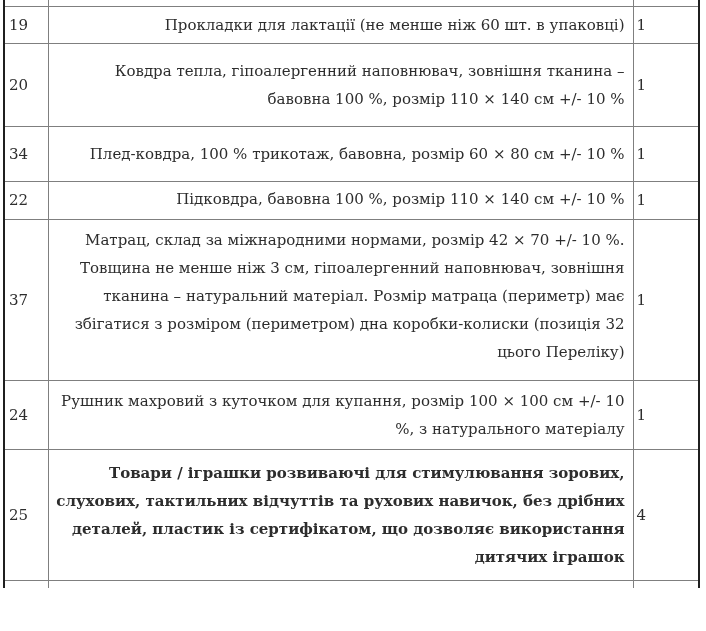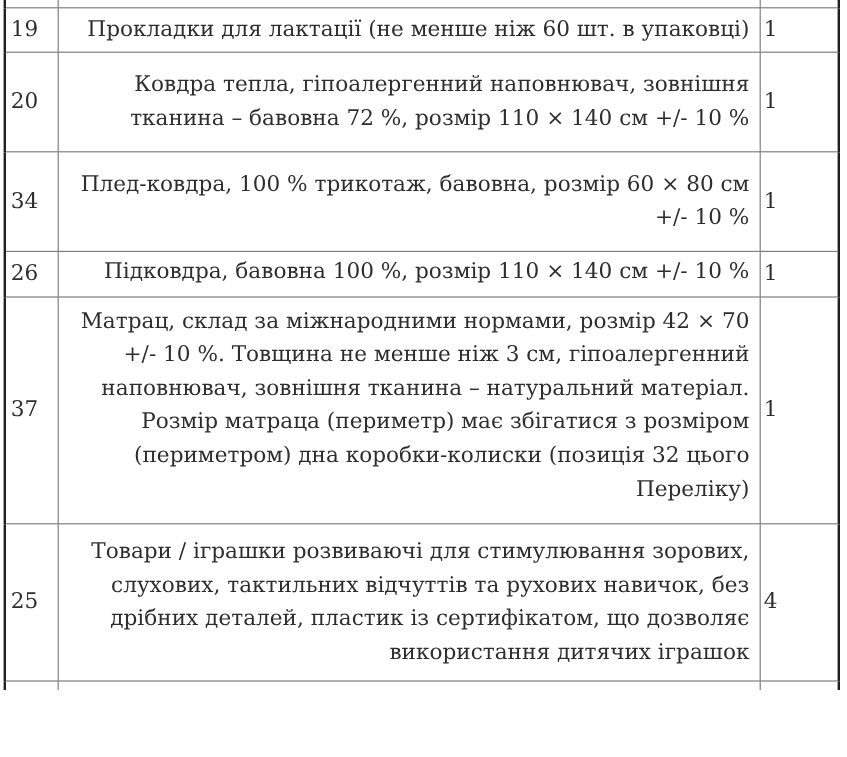--- a/index.html
+++ b/index.html
@@ -22,21 +22,21 @@
     overflow:hidden;
     background:var(--background,#fff);
   }
   table.items-table{
     position:absolute;
     left:3px;
     top:0;
     width:695px;
     table-layout:fixed;
     border-collapse:collapse;
-    font-size:18px;
+    font-size:15px;
     line-height:28px;
   }
   col.col-num{width:44px;}
   col.col-desc{width:585px;}
   col.col-qty{width:66px;}
 
   td{
     border-top:1px solid var(--border-inner,#7f7f7f);
     border-bottom:1px solid var(--border-inner,#7f7f7f);
     vertical-align:middle;
@@ -59,21 +59,21 @@
     text-align:left;
   }
 
   
   tr.rh-19 td.c-desc{padding-top:4px;padding-bottom:4px;}
   tr.rh-20 td.c-desc{padding-top:13px;padding-bottom:13px;}
   tr.rh-21 td.c-desc{padding-top:13px;padding-bottom:13px;margin-top:30px;}
   tr.rh-22 td.c-desc{padding-top:3px;padding-bottom:6px;}
   tr.rh-23 td.c-desc{padding-bottom:14px;}
   tr.rh-24 td.c-desc{padding-top:6px;padding-bottom:6px;}
-  tr.rh-25 td.c-desc{padding-top:9px;padding-bottom:9px;}
+  tr.rh-25 td.c-desc{padding-top:9px;padding-bottom:9px;font-weight:bold;}
 
   tr.partial-top td{height:6px;border-top:none;padding:0;}
   tr.partial-bottom td{height:8px;border-bottom:none;padding:0;}
 </style>
 </head>
 <body>
 
 <div class="page">
   <table class="items-table">
     <colgroup>
@@ -89,42 +89,47 @@
       </tr>
 
       <tr class="item-row rh-19">
         <td class="c-num">19</td>
         <td class="c-desc">Прокладки для лактації (не менше ніж 60 шт. в упаковці)</td>
         <td class="c-qty">1</td>
       </tr>
 
       <tr class="item-row rh-20">
         <td class="c-num">20</td>
-        <td class="c-desc">Ковдра тепла, гіпоалергенний наповнювач, зовнішня тканина – бавовна 72 %, розмір 110 × 140 см +/- 10 %</td>
+        <td class="c-desc">Ковдра тепла, гіпоалергенний наповнювач, зовнішня тканина – бавовна 100 %, розмір 110 × 140 см +/- 10 %</td>
         <td class="c-qty">1</td>
       </tr>
 
       <tr class="item-row rh-21">
         <td class="c-num">34</td>
         <td class="c-desc">Плед-ковдра, 100 % трикотаж, бавовна, розмір 60 × 80 см +/- 10 %</td>
         <td class="c-qty">1</td>
       </tr>
 
       <tr class="item-row rh-22">
-        <td class="c-num">26</td>
+        <td class="c-num">22</td>
         <td class="c-desc">Підковдра, бавовна 100 %, розмір 110 × 140 см +/- 10 %</td>
         <td class="c-qty">1</td>
       </tr>
 
       <tr class="item-row rh-23">
         <td class="c-num">37</td>
         <td class="c-desc">Матрац, склад за міжнародними нормами, розмір 42 × 70 +/- 10 %. Товщина не менше ніж 3 см, гіпоалергенний наповнювач, зовнішня тканина – натуральний матеріал. Розмір матраца (периметр) має збігатися з розміром (периметром) дна коробки-колиски (позиція 32 цього Переліку)</td>
         <td class="c-qty">1</td>
       </tr>
 
+      <tr class="item-row rh-24">
+        <td class="c-num">24</td>
+        <td class="c-desc">Рушник махровий з куточком для купання, розмір 100 × 100 см +/- 10 %, з натурального матеріалу</td>
+        <td class="c-qty">1</td>
+      </tr>
 
       <tr class="item-row rh-25">
         <td class="c-num">25</td>
         <td class="c-desc">Товари / іграшки розвиваючі для стимулювання зорових, слухових, тактильних відчуттів та рухових навичок, без дрібних деталей, пластик із сертифікатом, що дозволяє використання дитячих іграшок</td>
         <td class="c-qty">4</td>
       </tr>
 
       <tr class="partial-bottom">
         <td class="c-num"></td>
         <td class="c-desc"></td>

